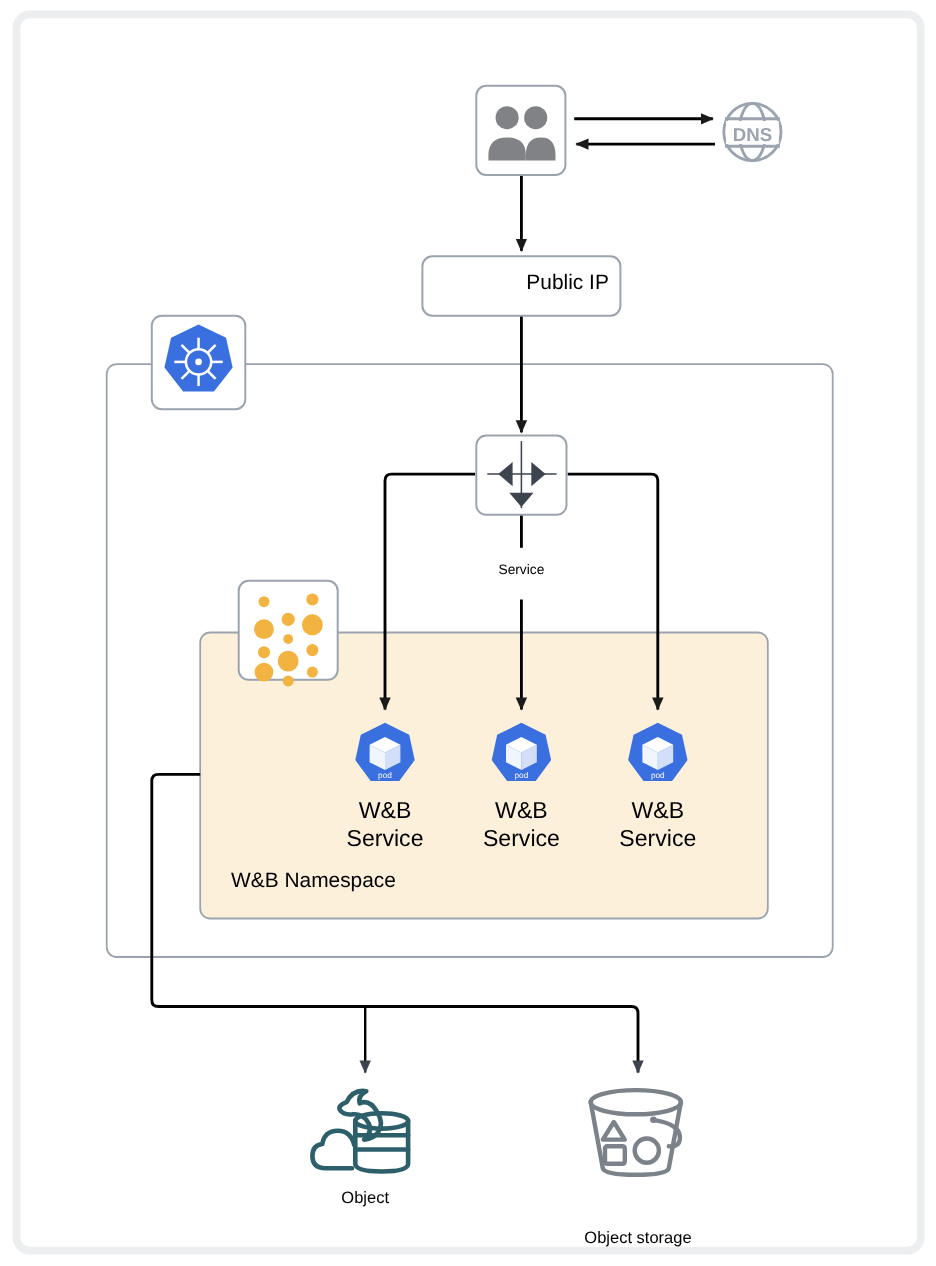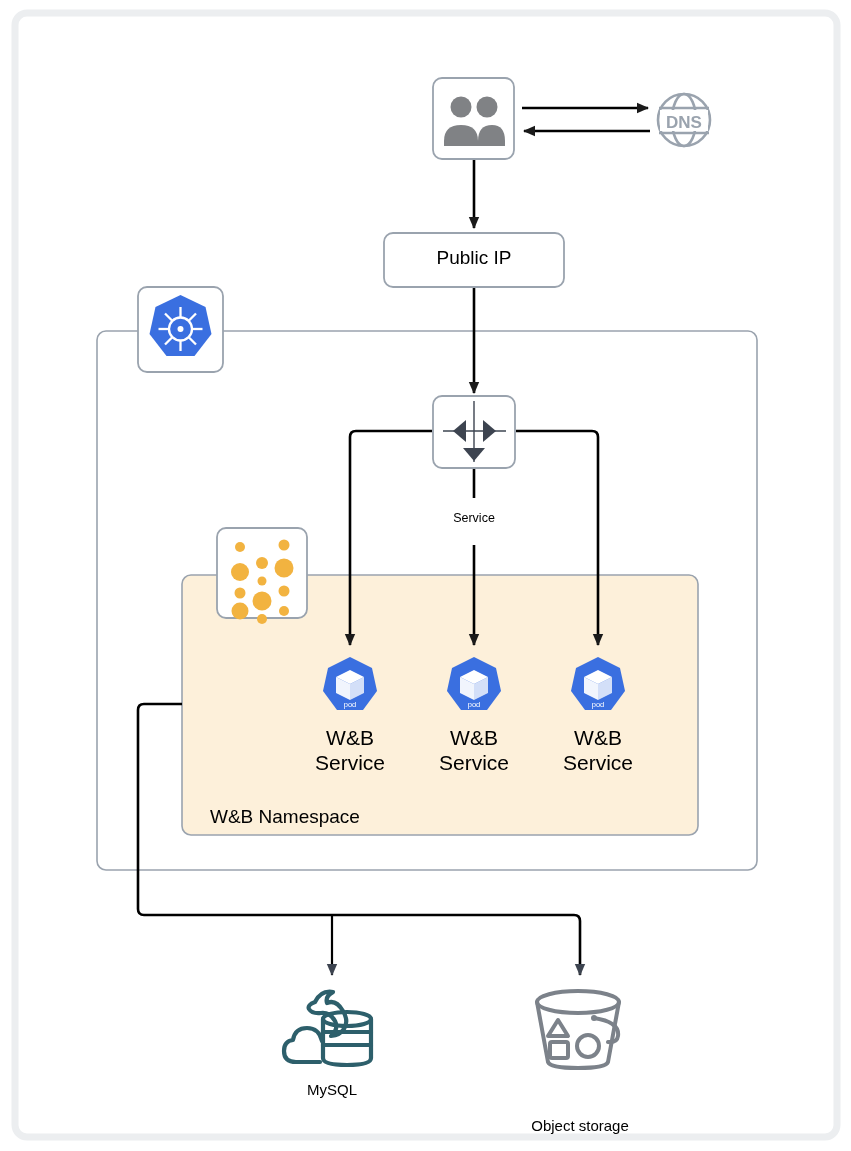--- a/index.html
+++ b/index.html
@@ -31,39 +31,39 @@
     text-align: center;
     color: #000000;
     font-family: "Liberation Sans", sans-serif;
     line-height: 1.18;
     white-space: pre-line;
     pointer-events: none;
   }
   .lbl-public-ip {
     left: 384px; top: 247px; width: 180px;
     font-size: 19px;
+    padding-left: 42px;
   }
   .lbl-ingress {
     left: 414px; top: 511px; width: 120px;
     font-size: 12.5px;
   }
   .lbl-svc {
     width: 130px;
     font-size: 21px;
     top: 726px;
     text-align: center;
   }
   .lbl-svc-1 { left: 285px; }
   .lbl-svc-2 { left: 409px; }
   .lbl-svc-3 { left: 533px; }
   .lbl-namespace {
     left: 210px; top: 790px; width: 300px;
     font-size: 19px;
     text-align: left;
-    margin-top: 16px;
   }
   .lbl-mysql {
     left: 272px; top: 1081px; width: 120px;
     font-size: 15px;
   }
   .lbl-objstore {
     left: 500px; top: 1081px; width: 160px;
     font-size: 15px;
     margin-top: 36px;
   }
@@ -237,16 +237,16 @@
 
   <div class="node-label lbl-svc lbl-svc-1">W&amp;B
 Service</div>
   <div class="node-label lbl-svc lbl-svc-2">W&amp;B
 Service</div>
   <div class="node-label lbl-svc lbl-svc-3">W&amp;B
 Service</div>
 
   <div class="node-label lbl-namespace">W&amp;B Namespace</div>
 
-  <div class="node-label lbl-mysql">MySQL</div>
+  <div class="node-label lbl-mysql">Object</div>
   <div class="node-label lbl-objstore">Object storage</div>
 
 </div>
 
 </body></html>

